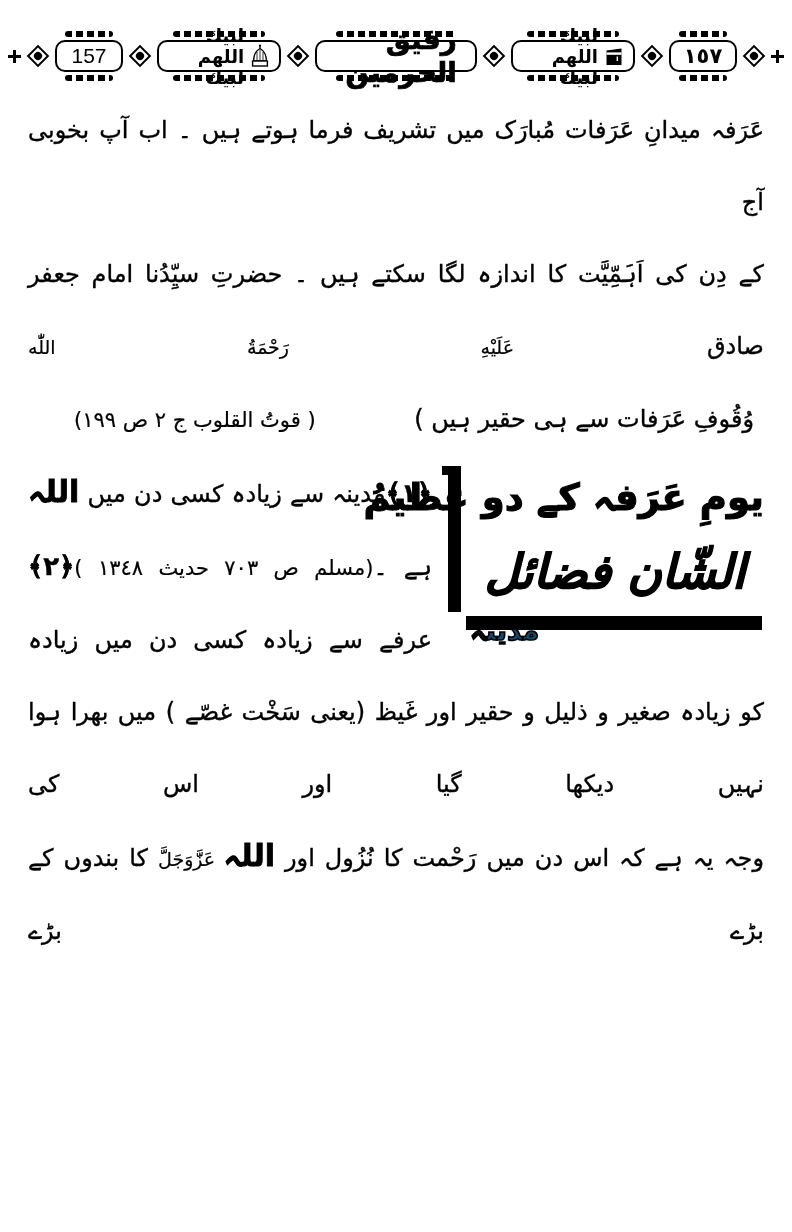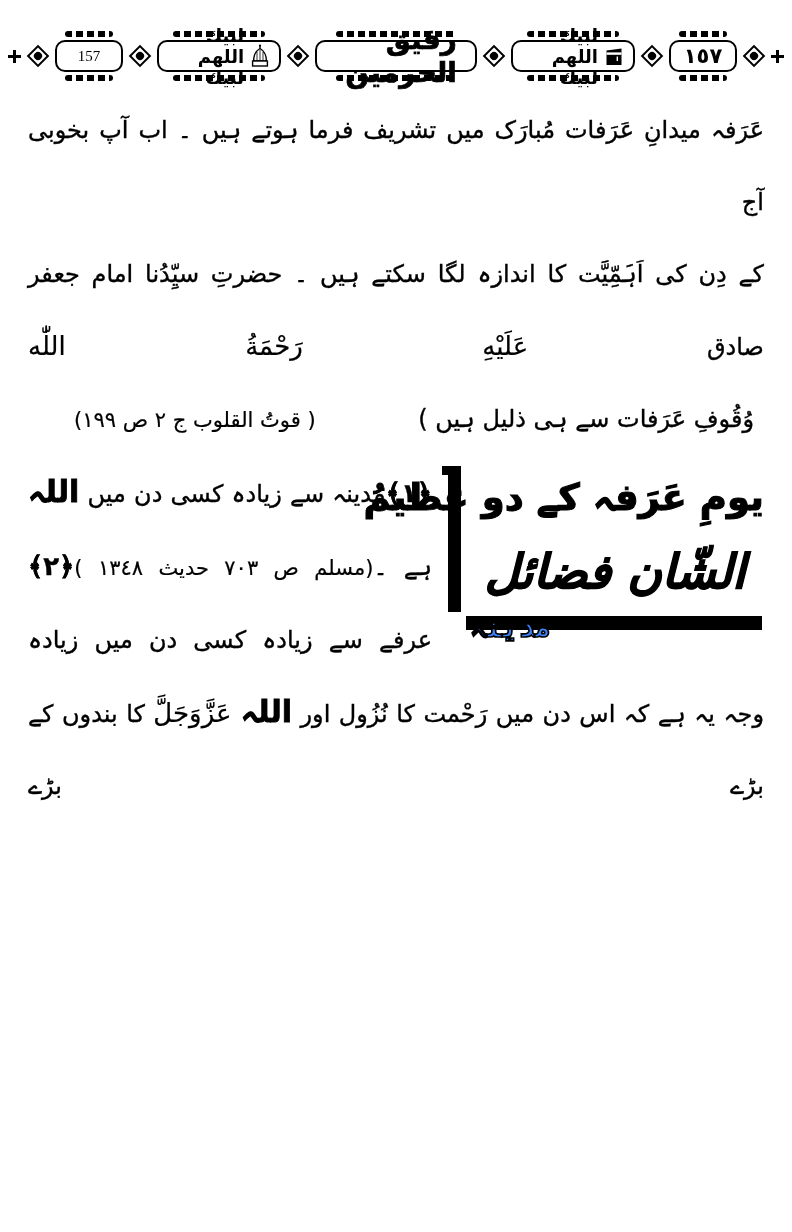--- a/index.html
+++ b/index.html
@@ -12,53 +12,53 @@
        gap:9px;padding:40px 8px 16px 8px;}
   .hbox{position:relative;border:2.2px solid #000;border-radius:10px;background:#fff;
         height:32px;display:flex;align-items:center;justify-content:center;gap:6px;
         padding:0 12px;font-weight:bold;box-sizing:border-box;}
   .hbox::before,.hbox::after{content:"";position:absolute;left:12%;right:12%;height:6px;
         background:repeating-linear-gradient(90deg,#000 0 7px,transparent 7px 11px);
         border-radius:3px;}
   .hbox::before{top:-11px}
   .hbox::after{bottom:-11px}
   .hbox.num{min-width:68px;font-size:21px;}
-  .hbox.num .western{font-family:Liberation Serif, serif;font-weight:normal;font-size:15px;}
+  .hbox.num .western{font-family:Liberation Sans, sans-serif;font-weight:normal;font-size:21px;}
   .hbox.labbaik{font-size:18px;direction:rtl;padding:0 9px;}
   .hbox.titlebox{font-size:28px;padding:0 18px;-webkit-text-stroke:0.7px #000;direction:rtl;}
   .diamond{width:12px;height:12px;border:2px solid #000;transform:rotate(45deg);
         position:relative;background:#fff;flex:0 0 auto;}
   .diamond::after{content:"";position:absolute;inset:2.2px;background:#000;border-radius:50%;}
   .cross{width:13px;height:13px;position:relative;flex:0 0 auto;}
   .cross::before{content:"";position:absolute;left:5px;top:0;width:3px;height:13px;background:#000;}
   .cross::after{content:"";position:absolute;top:5px;left:0;width:13px;height:3px;background:#000;}
   .hicon{flex:0 0 auto;display:block;}
 
   
   .bodytxt{direction:rtl;padding:6px 28px 0 28px;font-size:24px;
         -webkit-text-stroke:0.35px #000;}
   .line{line-height:72px;text-align:justify;text-align-last:justify;}
   .line.split{display:flex;justify-content:space-between;align-items:baseline;
         text-align:right;text-align-last:auto;padding:0 10px 0 46px;}
   .line.split .part{white-space:nowrap;text-align:right;}
-  .seg.small{font-size:26px;-webkit-text-stroke:0.2px #000;}
+  .seg.small{font-size:19px;-webkit-text-stroke:0.2px #000;}
   .seg.ref{font-size:21px;-webkit-text-stroke:0.2px #000;}
   .seg.allah{font-weight:bold;font-size:30px;-webkit-text-stroke:0.8px #000;}
   .seg.marker{font-weight:bold;font-size:26px;}
 
   
   .callig{float:right;position:relative;direction:rtl;text-align:center;
         margin:4px 0 0 14px;overflow:visible;}
   .callig .cl{font-weight:bold;-webkit-text-stroke:1.1px #000;padding-left:20px;
         white-space:nowrap;}
   .callig .vbar{position:absolute;left:2px;width:13px;background:#000;}
   .callig .vbar::before{content:"";position:absolute;top:0;left:-6px;width:11px;height:9px;background:#000;}
   .callig .uline{position:absolute;left:20px;right:2px;height:14px;background:#000;}
-  .callig .sig{position:absolute;font-weight:bold;font-size:27px;color:#3b82f6;
-        -webkit-text-stroke:1.7px #000;z-index:2;line-height:1;font-family:Liberation Mono, monospace;}
+  .callig .sig{position:absolute;font-weight:bold;font-size:27px;color:#0c4a6e;
+        -webkit-text-stroke:1.7px #000;z-index:2;line-height:1;}
   .heading1{width:318px;height:212px;}
   .heading1 .vbar{top:6px;height:146px;}
   .heading1 .cl1{font-size:37px;line-height:76px;}
   .heading1 .cl2{font-size:47px;line-height:72px;font-style:italic;}
   .heading1 .uline{bottom:42px;}
   .heading1 .sig{left:24px;bottom:28px;}
 </style>
 </head>
 <body>
 
@@ -111,28 +111,29 @@
     </div>
 
     <span class="diamond"></span>
     <span class="cross"></span>
   </header>
 
   <main class="bodytxt" id="bodytxt">
       <div class="line flow"><span class="seg ">عَرَفہ میدانِ عَرَفات مُبارَک میں تشریف فرما ہوتے ہیں ۔ اب آپ بخوبی آج</span></div>
       <div class="line flow"><span class="seg ">کے دِن کی اَہَمِّیَّت کا اندازہ لگا سکتے ہیں ۔ حضرتِ سیِّدُنا امام جعفر صادق </span><span class="seg small">عَلَيْهِ رَحْمَةُ اللّٰه</span></div>
       <div class="line split">
-        <div class="part right"><span class="seg ">وُقُوفِ عَرَفات سے ہی ذلیل ہیں )</span></div>
+        <div class="part right"><span class="seg ">وُقُوفِ عَرَفات سے ہی حقیر ہیں )</span></div>
         <div class="part left"><span class="seg ref">( قوتُ القلوب ج ٢ ص ١٩٩)</span></div>
       </div>
       <div class="callig heading1">
         <div class="vbar"></div>
         <div class="cl cl1">یومِ عَرَفہ کے دو عظیمُ</div>
         <div class="cl cl2">الشّان فضائل</div>
         <div class="uline"></div>
         <div class="sig">مدینہ</div>
       </div>
       <div class="line flow"><span class="seg marker">﴿۱﴾</span><span class="seg ">مدینہ سے زیادہ کسی دن میں </span><span class="seg allah">اللہ</span></div>
       <div class="line flow"><span class="seg ">ہے ۔</span><span class="seg ref">(مسلم ص ٧٠٣ حدیث ١٣٤٨ )</span><span class="seg marker">﴿۲﴾</span><span class="seg ">عرفے سے زیادہ کسی دن میں زیادہ</span></div>
+      <div class="line flow"><span class="seg ">کو زیادہ صغیر و ذلیل و حقیر اور غَیظ (یعنی سَخْت غصّے ) میں بھرا ہوا نہیں دیکھا گیا اور اس کی</span></div>
       <div class="line flow"><span class="seg ">وجہ یہ ہے کہ اس دن میں رَحْمت کا نُزُول اور </span><span class="seg allah">اللہ</span><span class="seg small"> عَزَّوَجَلَّ</span><span class="seg "> کا بندوں کے بڑے بڑے</span></div>
     </main>
 
 </div>
 
 </body></html>

